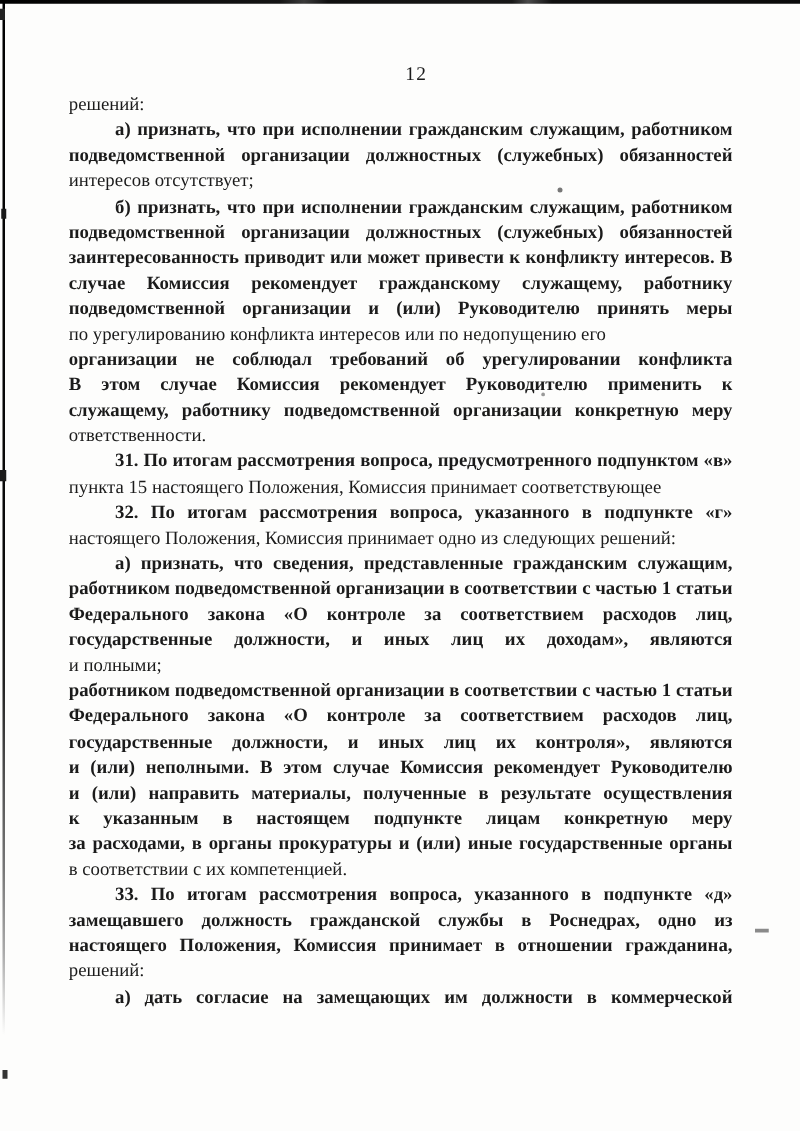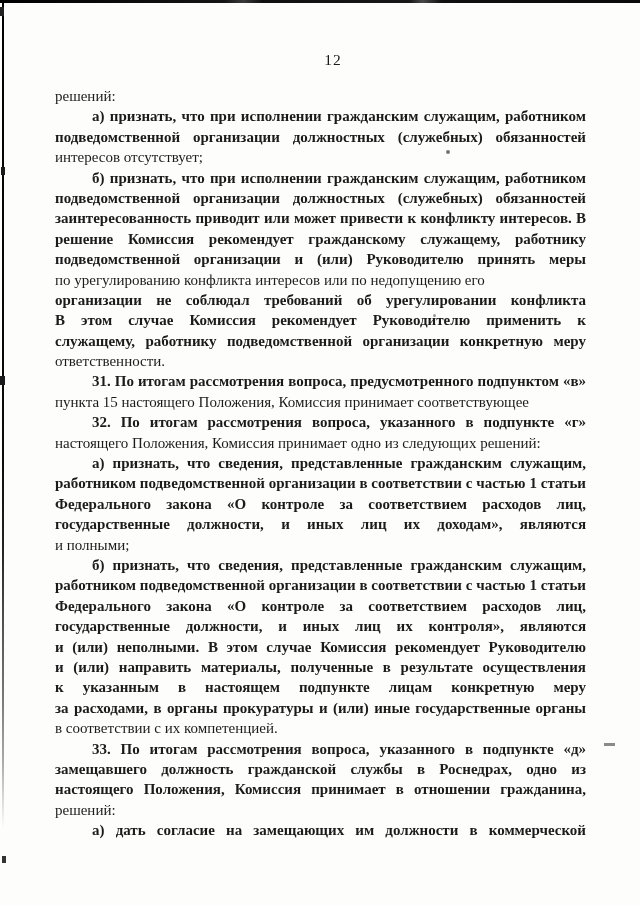--- a/index.html
+++ b/index.html
@@ -51,21 +51,21 @@
   .page-number {
     position: absolute;
     left: 55px; top: 51px;
     width: 556px;
     text-align: center;
     font-size: 15.5px;
     letter-spacing: 1px;
   }
   .content {
     position: absolute;
-    left: 55px; top: 86px;
+    left: 55px; top: 74px;
     width: 531px;
   }
   .line {
     font-size: 15px;
     line-height: 20.4px;
     height: 20.4px;
     white-space: normal;
     text-align: left;
     overflow: hidden;
   }
@@ -96,37 +96,36 @@
   <div class="page-number">12</div>
 
   <div class="content">
       <div class="line">решений:</div>
       <div class="line just indent">а) признать, что при исполнении гражданским служащим, работником</div>
       <div class="line just">подведомственной организации должностных (служебных) обязанностей конфликт</div>
       <div class="line">интересов отсутствует;</div>
       <div class="line just indent">б) признать, что при исполнении гражданским служащим, работником</div>
       <div class="line just">подведомственной организации должностных (служебных) обязанностей личная</div>
       <div class="line just">заинтересованность приводит или может привести к конфликту интересов. В этом</div>
-      <div class="line just">решение Комиссия рекомендует гражданскому служащему, работнику</div>
+      <div class="line just">случае Комиссия рекомендует гражданскому служащему, работнику</div>
       <div class="line just">подведомственной организации и (или) Руководителю принять меры</div>
       <div class="line">по урегулированию конфликта интересов или по недопущению его возникновения;</div>
       <div class="line just">организации не соблюдал требований об урегулировании конфликта интересов.</div>
       <div class="line just">В этом случае Комиссия рекомендует Руководителю применить к гражданскому</div>
       <div class="line just">служащему, работнику подведомственной организации конкретную меру</div>
       <div class="line">ответственности.</div>
       <div class="line just indent">31. По итогам рассмотрения вопроса, предусмотренного подпунктом «в»</div>
       <div class="line">пункта 15 настоящего Положения, Комиссия принимает соответствующее решение.</div>
       <div class="line just indent">32. По итогам рассмотрения вопроса, указанного в подпункте «г» пункта 15</div>
       <div class="line">настоящего Положения, Комиссия принимает одно из следующих решений:</div>
       <div class="line just indent">а) признать, что сведения, представленные гражданским служащим,</div>
       <div class="line just">работником подведомственной организации в соответствии с частью 1 статьи 3</div>
       <div class="line just">Федерального закона «О контроле за соответствием расходов лиц, замещающих</div>
       <div class="line just">государственные должности, и иных лиц их доходам», являются достоверными</div>
       <div class="line">и полными;</div>
-      <div class="line just indent">б) признать, что сведения, представленные гражданским служащим,</div>
       <div class="line just">работником подведомственной организации в соответствии с частью 1 статьи 3</div>
       <div class="line just">Федерального закона «О контроле за соответствием расходов лиц, замещающих</div>
       <div class="line just">государственные должности, и иных лиц их контроля», являются недостоверными</div>
       <div class="line just">и (или) неполными. В этом случае Комиссия рекомендует Руководителю применить</div>
       <div class="line just">и (или) направить материалы, полученные в результате осуществления контроля</div>
       <div class="line just">к указанным в настоящем подпункте лицам конкретную меру ответственности</div>
       <div class="line just">за расходами, в органы прокуратуры и (или) иные государственные органы</div>
       <div class="line">в соответствии с их компетенцией.</div>
       <div class="line just indent">33. По итогам рассмотрения вопроса, указанного в подпункте «д» пункта 15</div>
       <div class="line just">замещавшего должность гражданской службы в Роснедрах, одно из следующих</div>

